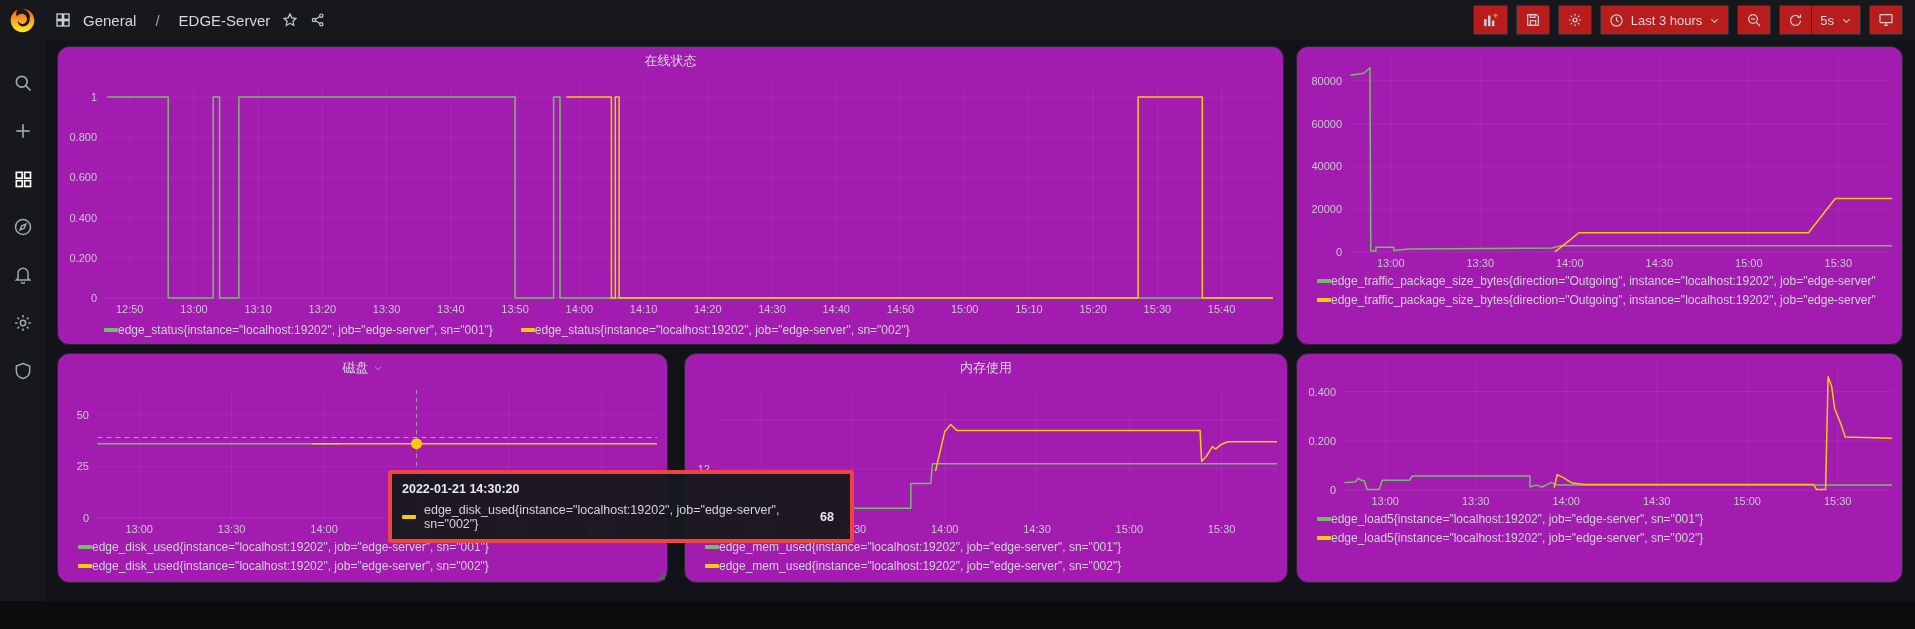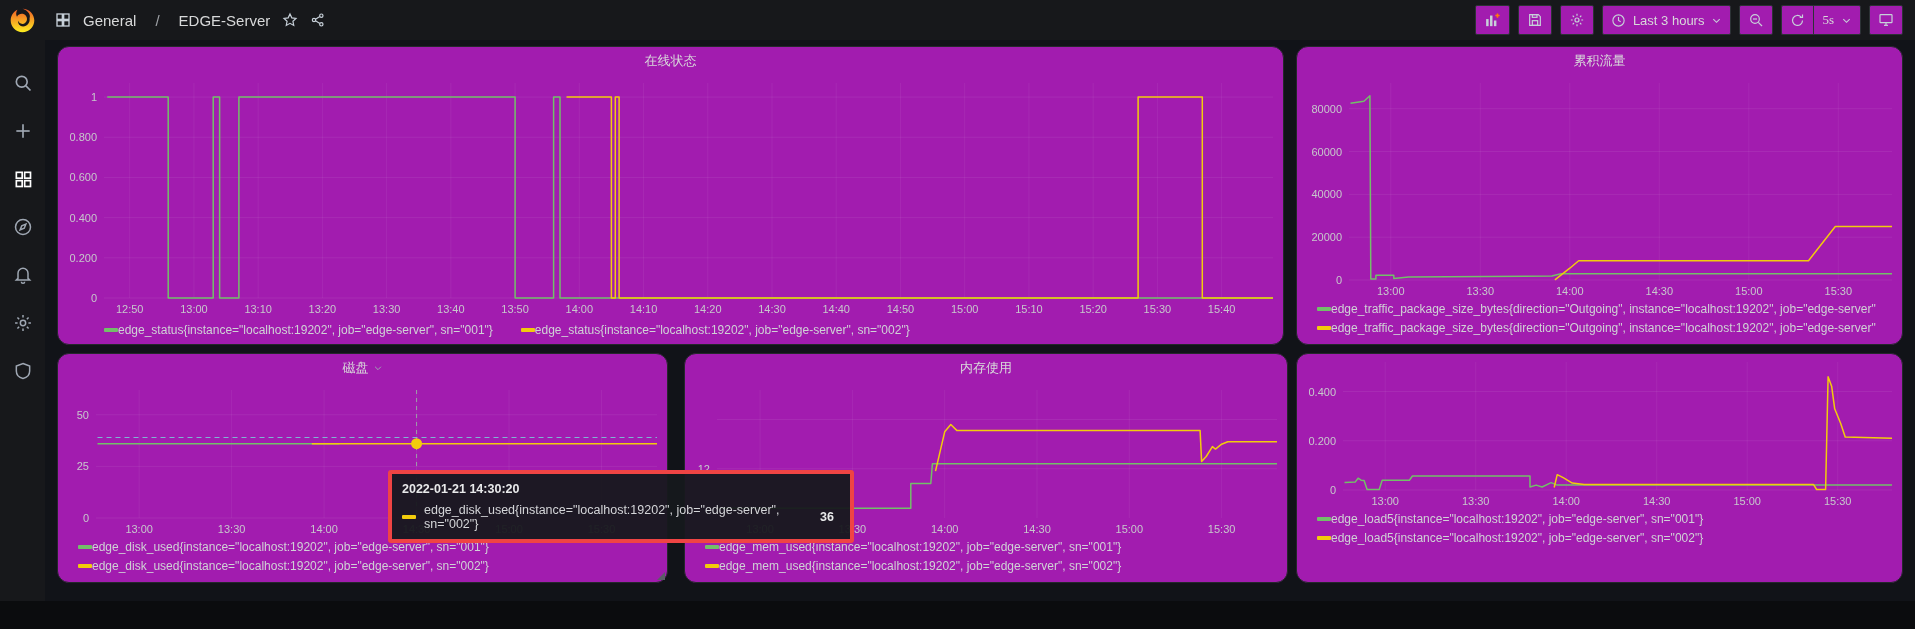--- a/index.html
+++ b/index.html
@@ -15,25 +15,25 @@
   .side-btn.active { color:#ffffff; }
   .side-btn svg { stroke:currentColor; }
 
   
   .navbar { position:absolute; left:45px; top:0; right:0; height:40px; background:#17181b; display:flex; align-items:center; justify-content:space-between; padding:0 12px 0 10px; z-index:4; }
   .nav-left { display:flex; align-items:center; gap:12px; color:#d8d9da; }
   .crumb { font-size:15px; color:#d8d9da; display:flex; align-items:center; gap:19px; cursor:pointer; }
   .crumb .sep { color:#9fa2a7; }
   .nav-ic { color:#9fa7b3; display:flex; align-items:center; cursor:pointer; }
   .nav-right { display:flex; align-items:center; gap:8px; }
-  .tbtn { height:30px; min-width:30px; background:#a21caf; border:1px solid #2c3235; border-radius:2px; display:flex; align-items:center; justify-content:center; gap:7px; padding:0 8px; color:#c7d0d9; font-size:13px; cursor:pointer; }
+  .tbtn { height:30px; min-width:30px; background:#b91c1c; border:1px solid #2c3235; border-radius:2px; display:flex; align-items:center; justify-content:center; gap:7px; padding:0 8px; color:#c7d0d9; font-size:13px; cursor:pointer; }
   .tbtn span { color:#d8d9da; }
   .btn-group { display:flex; }
   .btn-group .tbtn:first-child { border-right:none; border-radius:2px 0 0 2px; }
-  .btn-group .tbtn:last-child { border-radius:0 2px 2px 0;font-family:Liberation Serif, serif; }
+  .btn-group .tbtn:last-child { border-radius:0 2px 2px 0; }
 
   
   .panel { position:absolute; background:#a21caf; border:1px solid #25272c; border-radius:12px; display:flex; flex-direction:column; }
   .p1 { left:57px; top:46px; width:1227px; height:299px; }
   .p2 { left:1296px; top:46px; width:607px; height:299px; }
   .p3 { left:57px; top:353px; width:611px; height:230px; }
   .p4 { left:684px; top:353px; width:604px; height:230px; }
   .p5 { left:1296px; top:353px; width:607px; height:230px; }
   .panel-title { height:28px; display:flex; align-items:center; justify-content:center; gap:4px; color:#d8d9da; font-size:13px; font-weight:500; cursor:pointer; }
   .panel-title svg { color:#9fa7b3; }
@@ -278,23 +278,20 @@
         <span>edge_status{instance="localhost:19202", job="edge-server", sn="001"}</span>
       </span>
       <span class="legend-item">
         <span class="swatch" style="background: rgb(242, 204, 12);"></span>
         <span>edge_status{instance="localhost:19202", job="edge-server", sn="002"}</span>
       </span>
     </div>
   </div>
 
   <div class="panel p2">
-    <div class="panel-title">
-      <span>累积流量</span>
-    </div>
     <div class="chart"><svg width="605" height="225">
           <line x1="93.76923076923077" y1="8" x2="93.76923076923077" y2="205" stroke="rgba(255,255,255,0.06)"></line>
           <text x="93.76923076923077" y="220" fill="#c7c8cc" font-size="11" text-anchor="middle">13:00</text>
           <line x1="183.27472527472528" y1="8" x2="183.27472527472528" y2="205" stroke="rgba(255,255,255,0.06)"></line>
           <text x="183.27472527472528" y="220" fill="#c7c8cc" font-size="11" text-anchor="middle">13:30</text>
           <line x1="272.7802197802198" y1="8" x2="272.7802197802198" y2="205" stroke="rgba(255,255,255,0.06)"></line>
           <text x="272.7802197802198" y="220" fill="#c7c8cc" font-size="11" text-anchor="middle">14:00</text>
           <line x1="362.2857142857143" y1="8" x2="362.2857142857143" y2="205" stroke="rgba(255,255,255,0.06)"></line>
           <text x="362.2857142857143" y="220" fill="#c7c8cc" font-size="11" text-anchor="middle">14:30</text>
           <line x1="451.7912087912088" y1="8" x2="451.7912087912088" y2="205" stroke="rgba(255,255,255,0.06)"></line>
@@ -439,18 +436,18 @@
         <span>edge_load5{instance="localhost:19202", job="edge-server", sn="002"}</span>
       </span>
     </div>
   </div>
 
   <div class="gtooltip">
     <div class="tt-time">2022-01-21 14:30:20</div>
     <div class="tt-row">
       <span class="swatch" style="background: rgb(242, 204, 12);"></span>
       <span>edge_disk_used{instance="localhost:19202", job="edge-server", sn="002"}</span>
-      <span class="tt-val">36</span>
+      <span class="tt-val">68</span>
     </div>
   </div>
 
   <div class="bottom-strip"></div>
 </div>
 
 </body></html>

